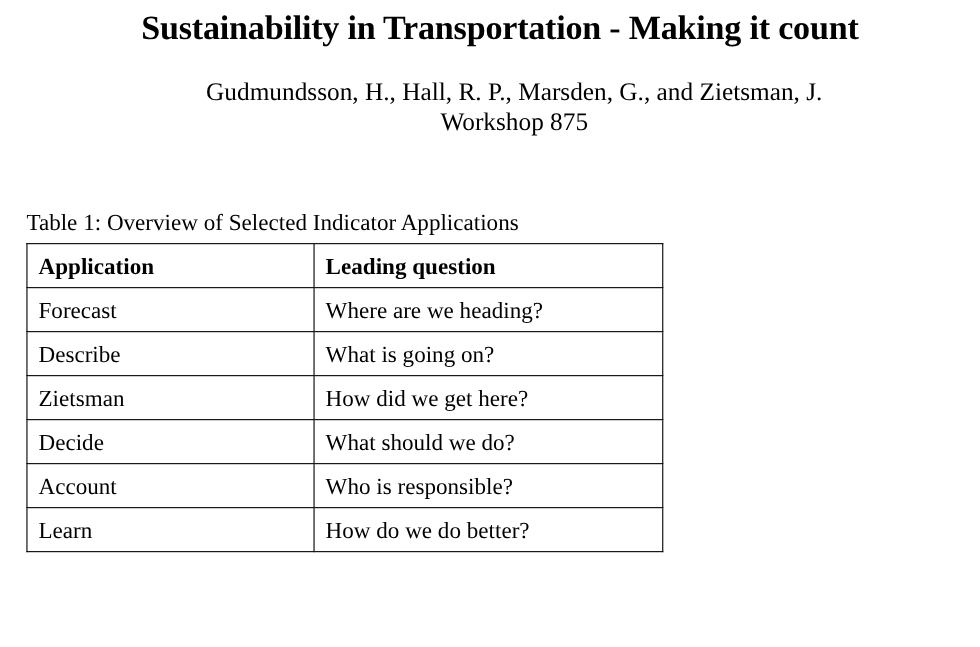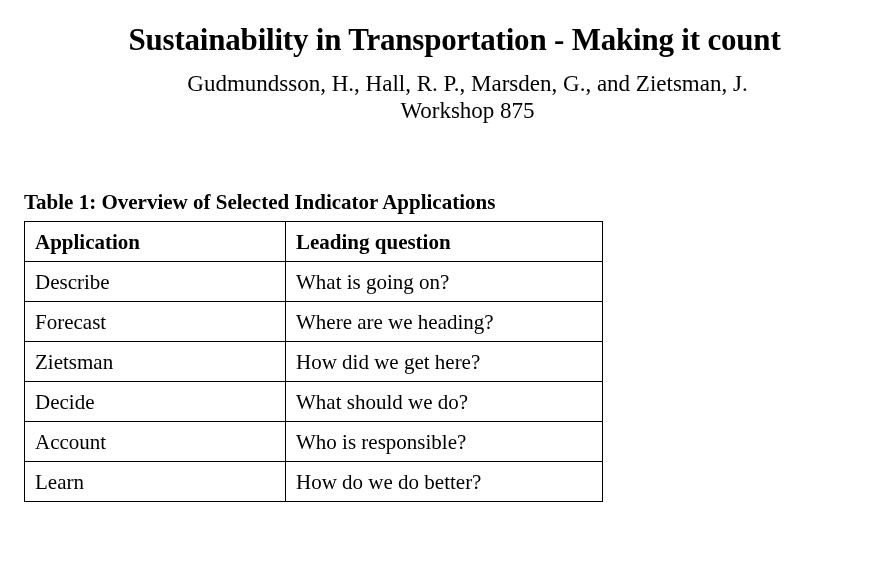--- a/index.html
+++ b/index.html
@@ -20,21 +20,21 @@
     position: relative;
     width: 891px;
     height: 588px;
     background: #ffffff;
   }
 
   
   .title-block {
     position: absolute;
     left: 0;
-    top: 16px;
+    top: 1px;
     width: 891px;
     text-align: center;
   }
 
   .doc-title {
     font-size: 31px;
     font-weight: bold;
     line-height: 1.05;
     letter-spacing: -0.2px;
     margin: 0;
@@ -58,21 +58,21 @@
     line-height: 27px;
     white-space: nowrap;
   }
 
   
   .table-caption {
     position: absolute;
     left: 24px;
     top: 190px;
     font-size: 21px;
-    font-weight: bold;
+    font-weight: normal;
     line-height: 24px;
     white-space: nowrap;
   }
 
   
   .indicator-table {
     position: absolute;
     left: 24px;
     top: 221px;
     width: 578px;
@@ -126,26 +126,26 @@
       <col class="col-q">
     </colgroup>
     <thead>
       <tr>
         <th>Application</th>
         <th>Leading question</th>
       </tr>
     </thead>
     <tbody>
       <tr>
+        <td>Forecast</td>
+        <td>Where are we heading?</td>
+      </tr>
+      <tr>
         <td>Describe</td>
         <td>What is going on?</td>
-      </tr>
-      <tr>
-        <td>Forecast</td>
-        <td>Where are we heading?</td>
       </tr>
       <tr>
         <td>Zietsman</td>
         <td>How did we get here?</td>
       </tr>
       <tr>
         <td>Decide</td>
         <td>What should we do?</td>
       </tr>
       <tr>

